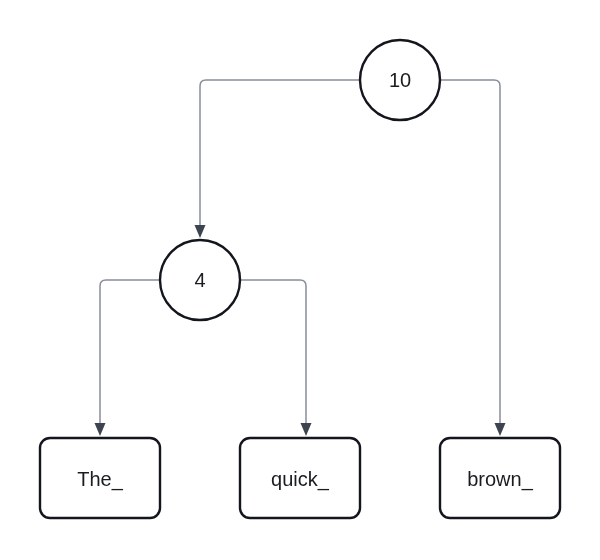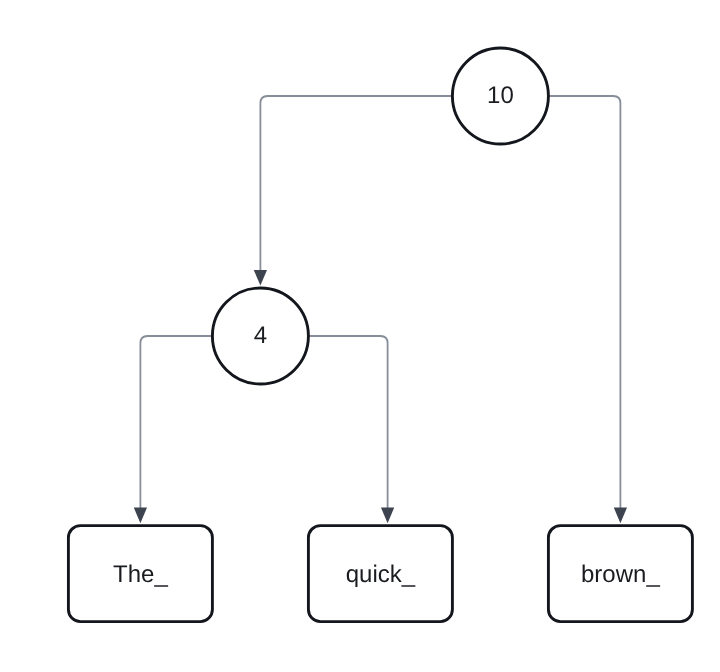--- a/index.html
+++ b/index.html
@@ -8,21 +8,20 @@
     width: 600px;
     height: 560px;
     background: #ffffff;
     font-family: "Liberation Sans", sans-serif;
     overflow: hidden;
   }
   .canvas-wrap {
     width: 556px;
     height: 560px;
     position: relative;
-    margin-left: 17px;
   }
   svg { display: block; }
   .edge {
     fill: none;
     stroke-width: 1.5;
     stroke-linecap: butt;
     stroke-linejoin: round;
   }
   .node-circle {
     fill: #ffffff;

